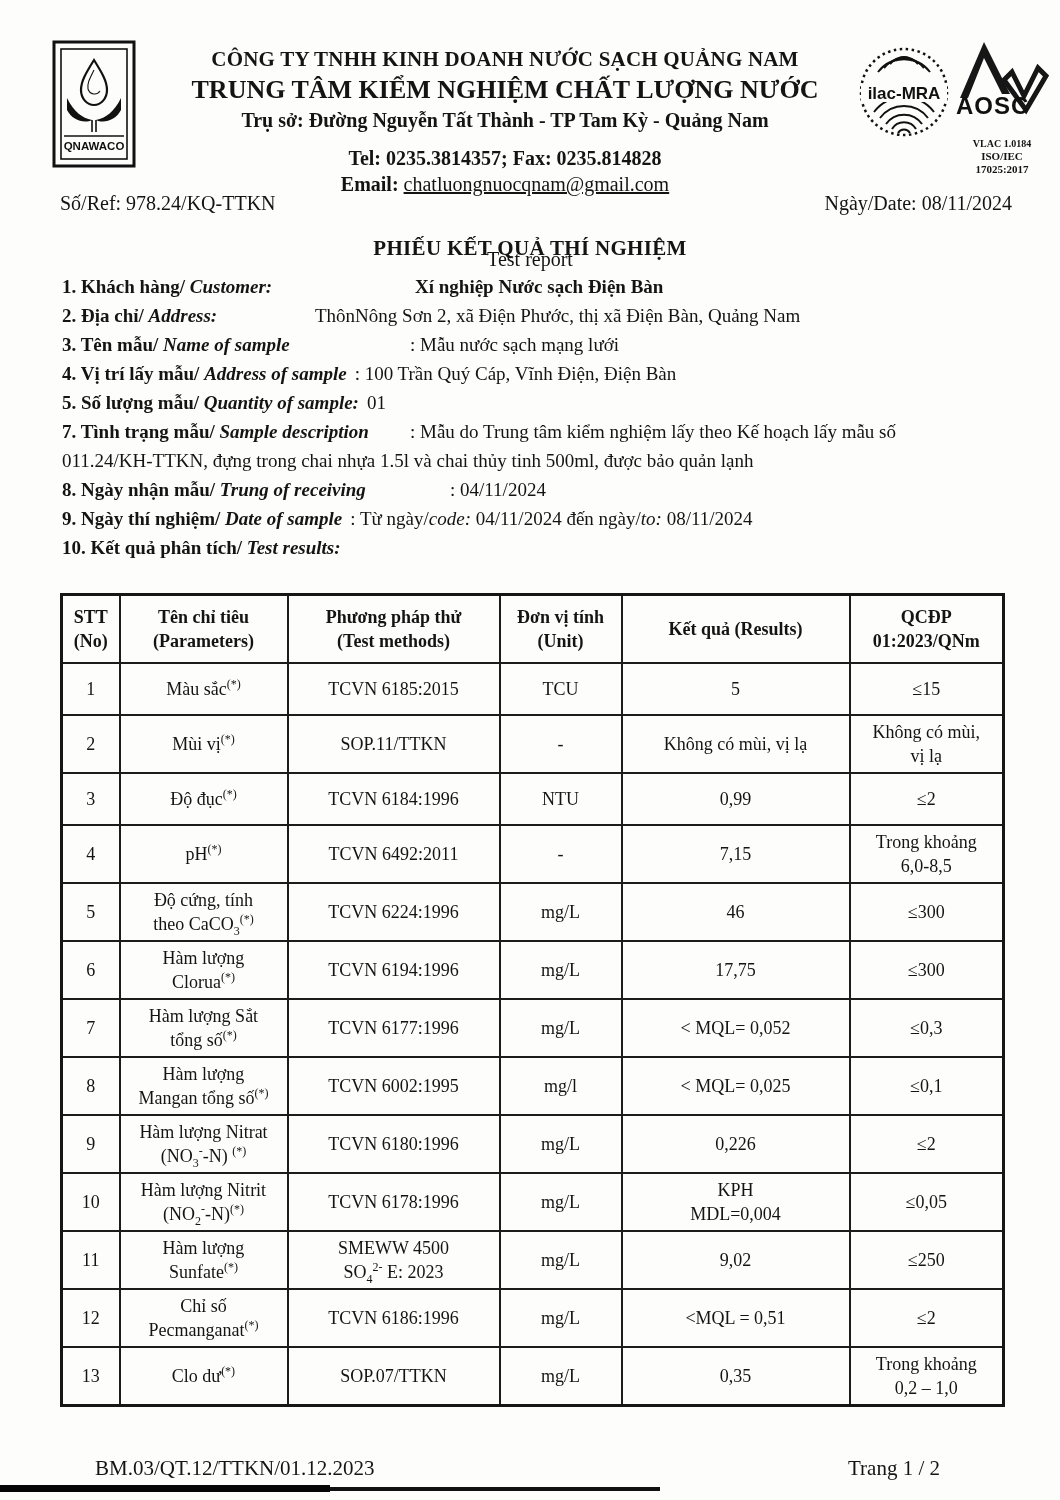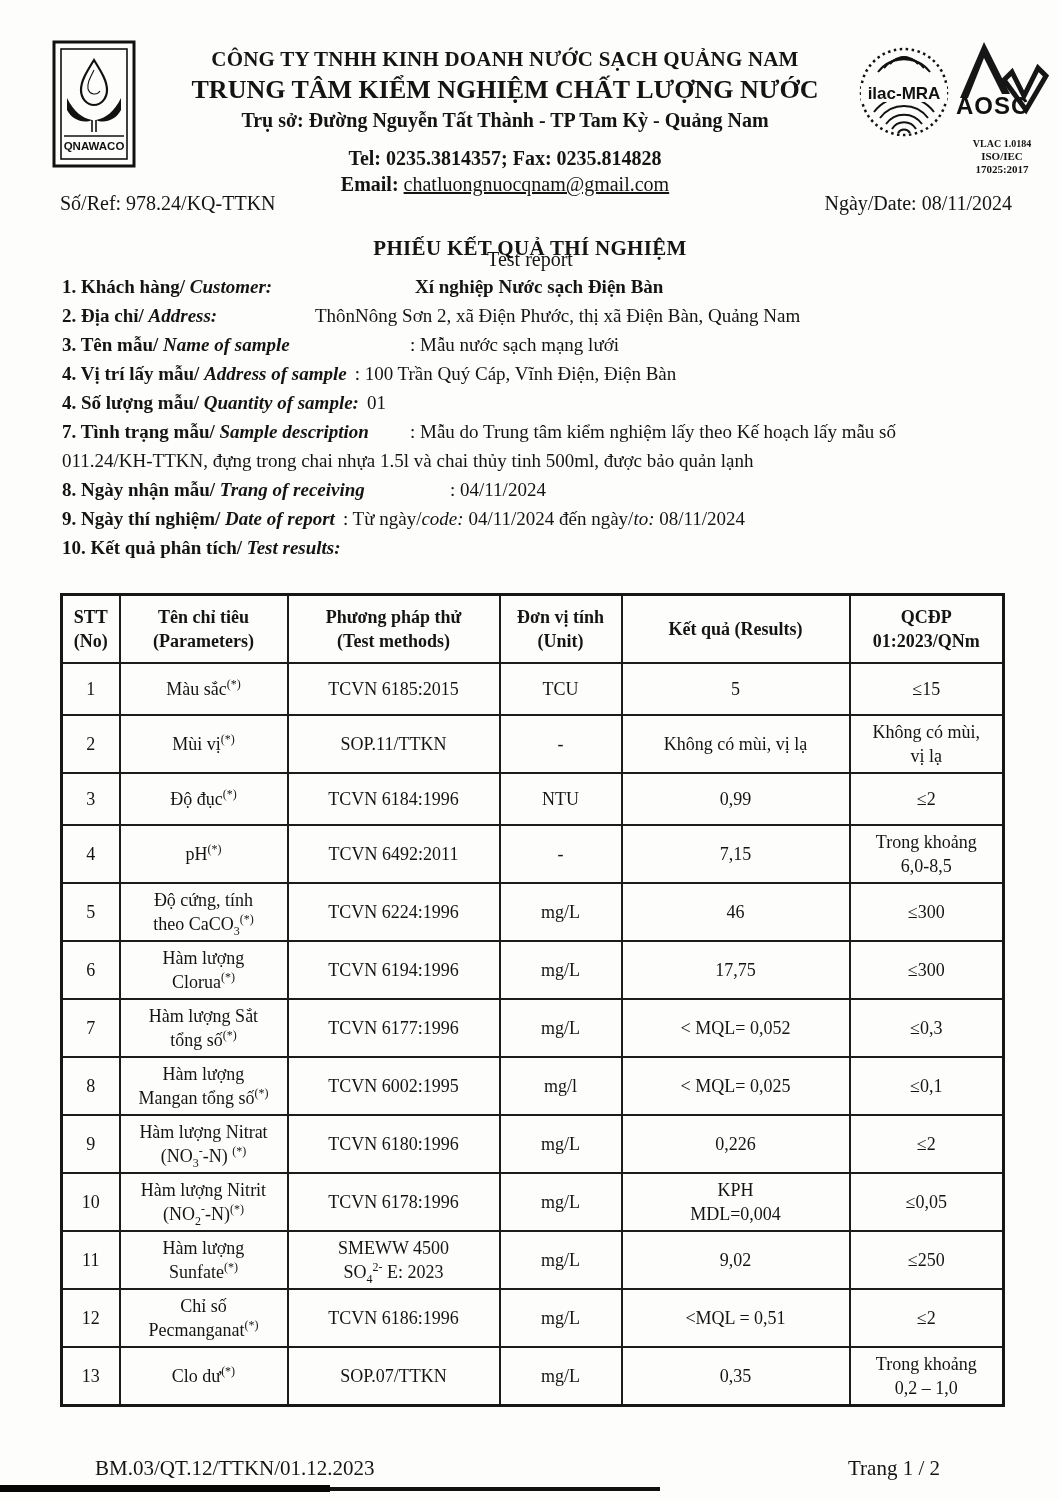--- a/index.html
+++ b/index.html
@@ -141,34 +141,34 @@
       </div>
       <div class="info-line">
         <span class="lbl"><span class="vi">3. Tên mẫu/</span> <span class="en">Name of sample</span></span>
         <span class="val">: Mẫu nước sạch mạng lưới</span>
       </div>
       <div class="info-line">
         <span class="lbl"><span class="vi">4. Vị trí lấy mẫu/</span> <span class="en">Address of sample</span></span>
         <span class="val">: 100 Trần Quý Cáp, Vĩnh Điện, Điện Bàn</span>
       </div>
       <div class="info-line">
-        <span class="lbl"><span class="vi">4. Số lượng mẫu/</span> <span class="en">Quantity of sample:</span></span>
+        <span class="lbl"><span class="vi">5. Số lượng mẫu/</span> <span class="en">Quantity of sample:</span></span>
         <span class="val">01</span>
       </div>
       <div class="info-line">
         <span class="lbl"><span class="vi">7. Tình trạng mẫu/</span> <span class="en">Sample description</span></span>
         <span class="val">: Mẫu do Trung tâm kiểm nghiệm lấy theo Kế hoạch lấy mẫu số</span>
       </div>
       <div class="info-cont">011.24/KH-TTKN, đựng trong chai nhựa 1.5l và chai thủy tinh 500ml, được bảo quản lạnh</div>
       <div class="info-line">
-        <span class="lbl"><span class="vi">8. Ngày nhận mẫu/</span> <span class="en">Trang of receiving</span></span>
+        <span class="lbl"><span class="vi">8. Ngày nhận mẫu/</span> <span class="en">Trung of receiving</span></span>
         <span class="val">: 04/11/2024</span>
       </div>
       <div class="info-line">
-        <span class="lbl"><span class="vi">9. Ngày thí nghiệm/</span> <span class="en">Date of report</span></span>
+        <span class="lbl"><span class="vi">9. Ngày thí nghiệm/</span> <span class="en">Date of sample</span></span>
         <span class="val">: Từ ngày/<i>code:</i> 04/11/2024  đến ngày/<i>to:</i> 08/11/2024</span>
       </div>
       <div class="info-line">
         <span class="lbl"><span class="vi">10. Kết quả phân tích/</span> <span class="en">Test results:</span></span>
         <span class="val"></span>
       </div>
     </div>
 
   <div class="rtable-wrap">
     <table class="rtable">

